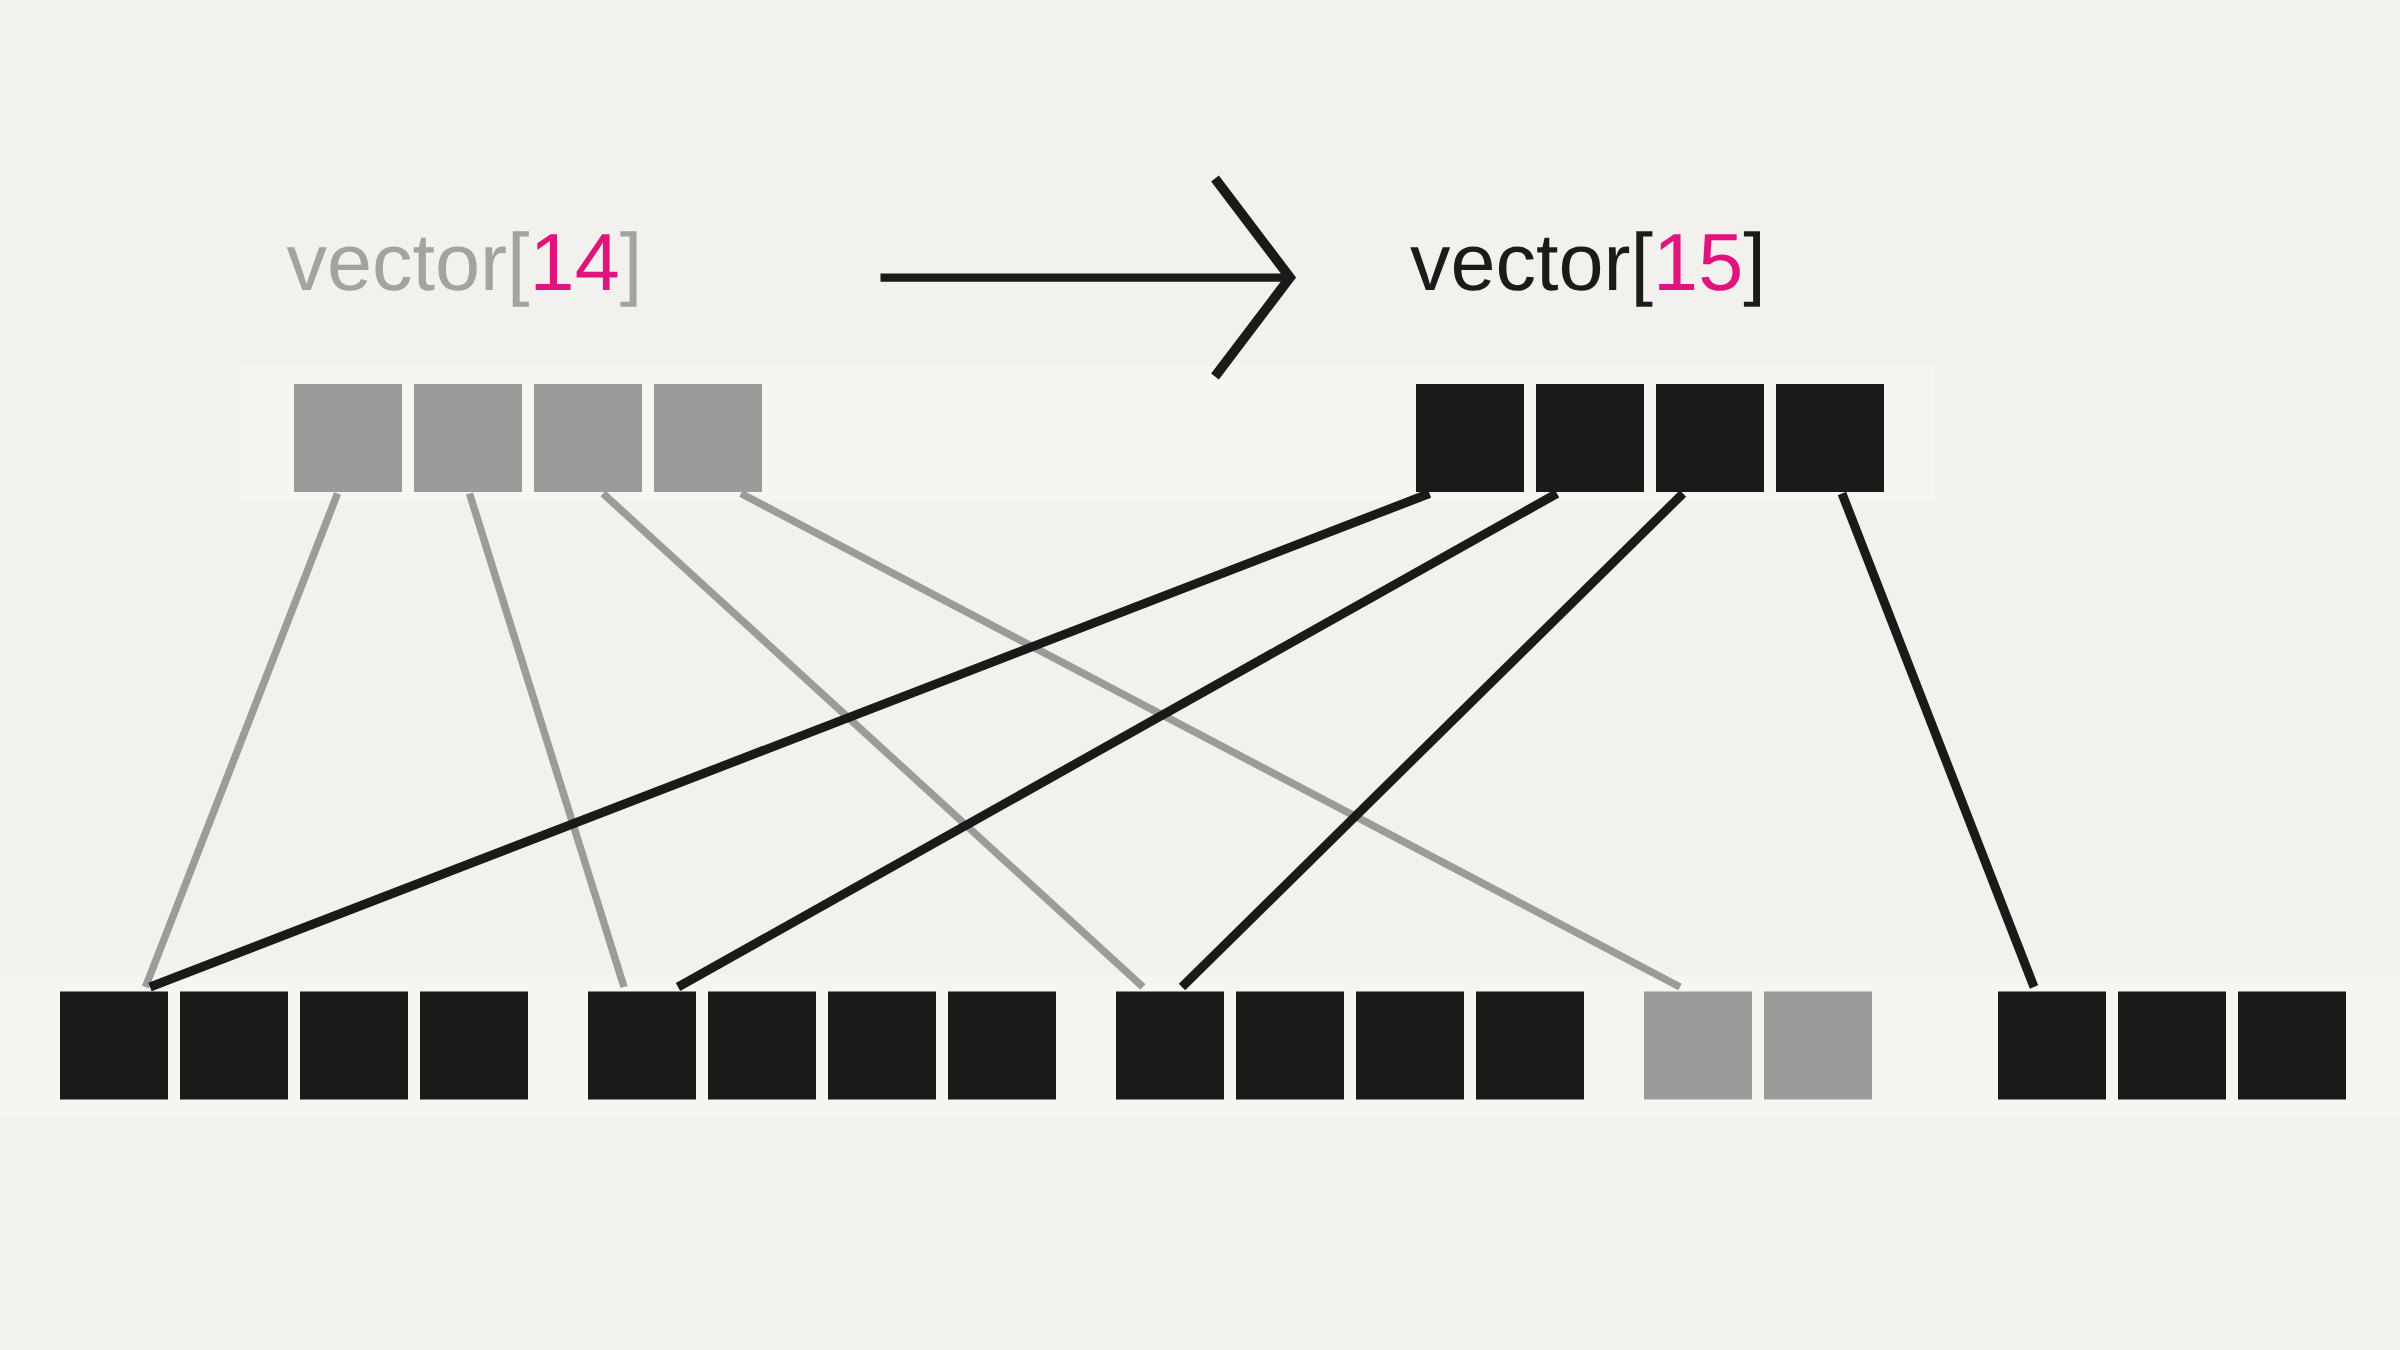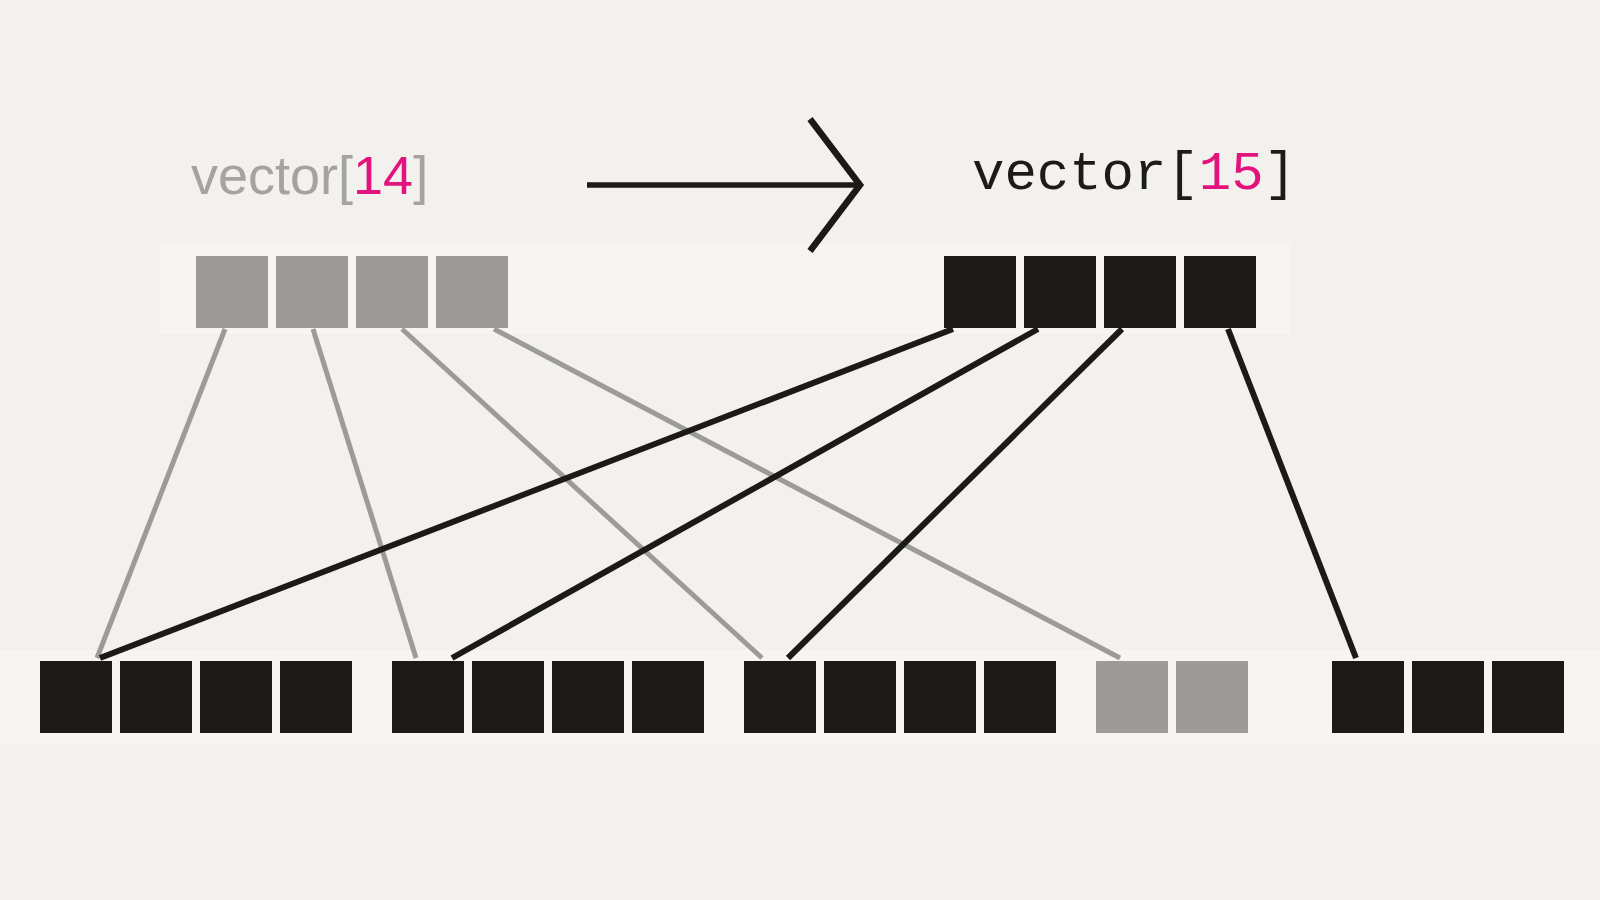--- a/index.html
+++ b/index.html
@@ -27,21 +27,21 @@
   .vec-label {
     position: absolute;
     top: 148px;
     font-size: 54px;
     line-height: 1;
     letter-spacing: 0px;
     white-space: nowrap;
   }
   .vec-label .idx { color: #e3137e; }
   .label-source { left: 191px; color: #a4a3a1; }
-  .label-target { left: 972px; color: #1c1b1a; font-family: Liberation Mono, monospace; }
+  .label-target { left: 940px; color: #1c1b1a; }
   .cell {
     position: absolute;
     width: 72px;
     height: 72px;
   }
 </style>
 </head>
 <body>
 
 <div class="stage">

